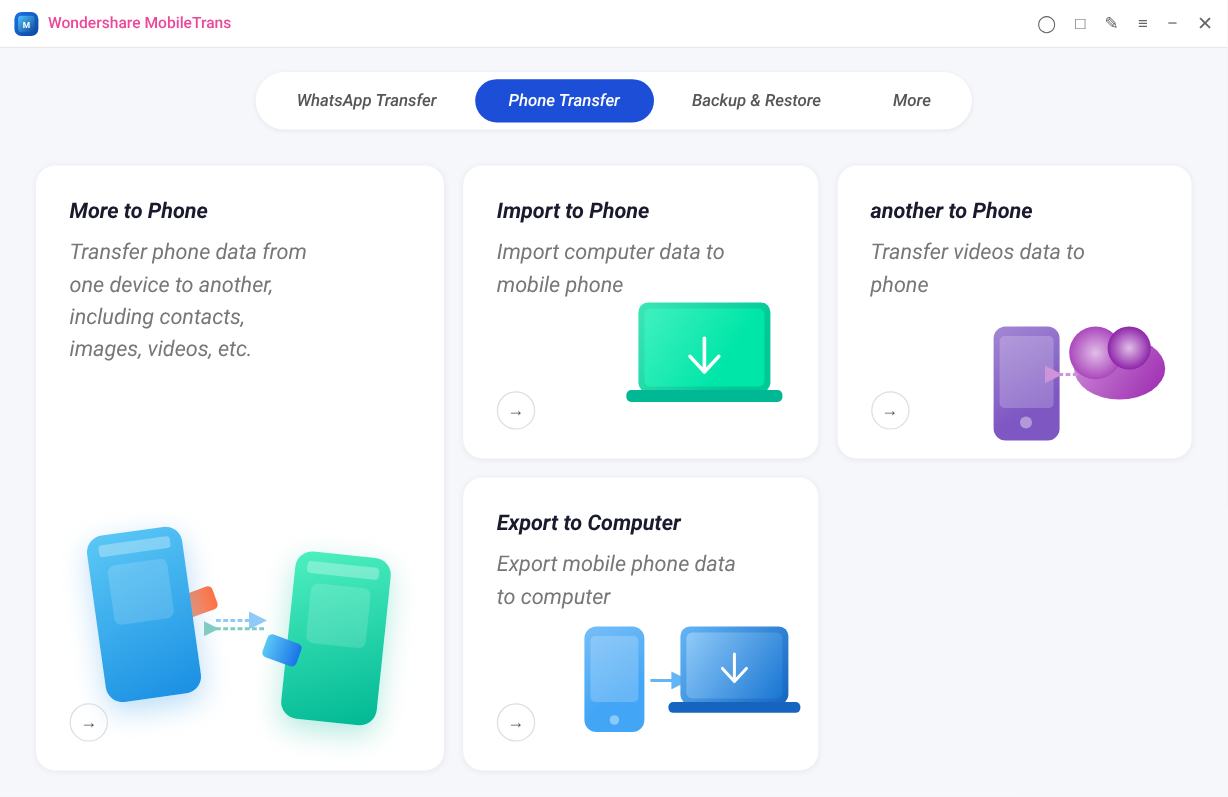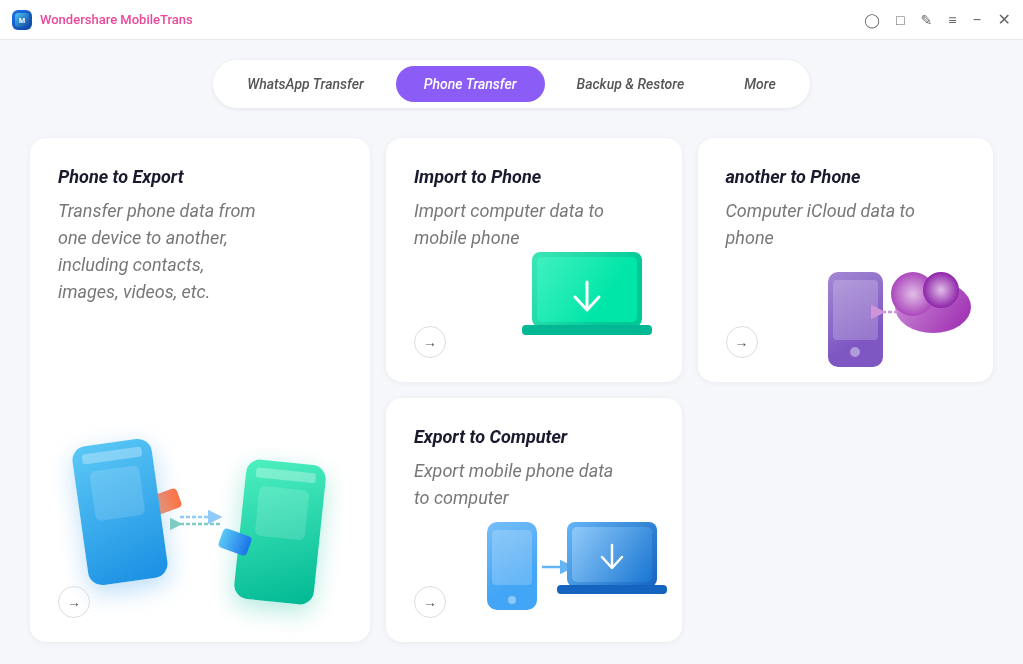--- a/index.html
+++ b/index.html
@@ -94,21 +94,21 @@
       border-radius: 50px;
       font-size: 14px;
       font-weight: 500;
       cursor: pointer;
       color: #555;
       transition: all 0.2s;
       white-space: nowrap;
     }
 
     .nav-tab.active {
-      background: #8b5cf6;
+      background: #1d4ed8;
       color: white;
     }
 
     
     .cards-grid {
       display: grid;
       grid-template-columns: 340px 1fr 1fr;
       grid-template-rows: 1fr 1fr;
       gap: 16px;
       height: calc(100% - 80px);
@@ -267,21 +267,21 @@
   <div class="nav-tabs">
     <div class="nav-tab">WhatsApp Transfer</div>
     <div class="nav-tab active">Phone Transfer</div>
     <div class="nav-tab">Backup &amp; Restore</div>
     <div class="nav-tab">More</div>
   </div>
 
   <div class="cards-grid">
 
     <div class="card card-large">
-      <div class="card-title">Phone to Export</div>
+      <div class="card-title">More to Phone</div>
       <div class="card-desc">Transfer phone data from one device to another, including contacts, images, videos, etc.</div>
 
       <div class="phone-to-phone-illustration">
         <div class="phone-arrow-left"></div>
         <div class="phone-arrow-down"></div>
         <div class="phone-left">
           <div style="width:60px;height:10px;background:rgba(255,255,255,0.3);border-radius:3px;margin:8px auto;"></div>
           <div style="width:50px;height:50px;background:rgba(255,255,255,0.15);border-radius:6px;margin:6px auto;"></div>
         </div>
         <div class="phone-right">
@@ -332,21 +332,21 @@
             </linearGradient>
           </defs>
         </svg>
       </div>
 
       <div class="card-arrow">→</div>
     </div>
 
     <div class="card">
       <div class="card-title">another to Phone</div>
-      <div class="card-desc">Computer iCloud data to phone</div>
+      <div class="card-desc">Transfer videos data to phone</div>
 
       <div class="card-illustration" style="right:10px;bottom:10px;width:170px;height:130px;position:absolute;">
         <svg width="170" height="130" viewBox="0 0 170 130">
 
           <rect x="15" y="30" width="55" height="95" rx="10" fill="url(#cloudPhoneGrad)"></rect>
           <rect x="20" y="38" width="45" height="60" rx="4" fill="rgba(255,255,255,0.2)"></rect>
           <circle cx="42" cy="110" r="5" fill="rgba(255,255,255,0.4)"></circle>
 
           <ellipse cx="120" cy="65" rx="38" ry="26" fill="url(#cloudGrad)"></ellipse>
           <circle cx="100" cy="52" r="22" fill="url(#cloudGrad2)"></circle>

